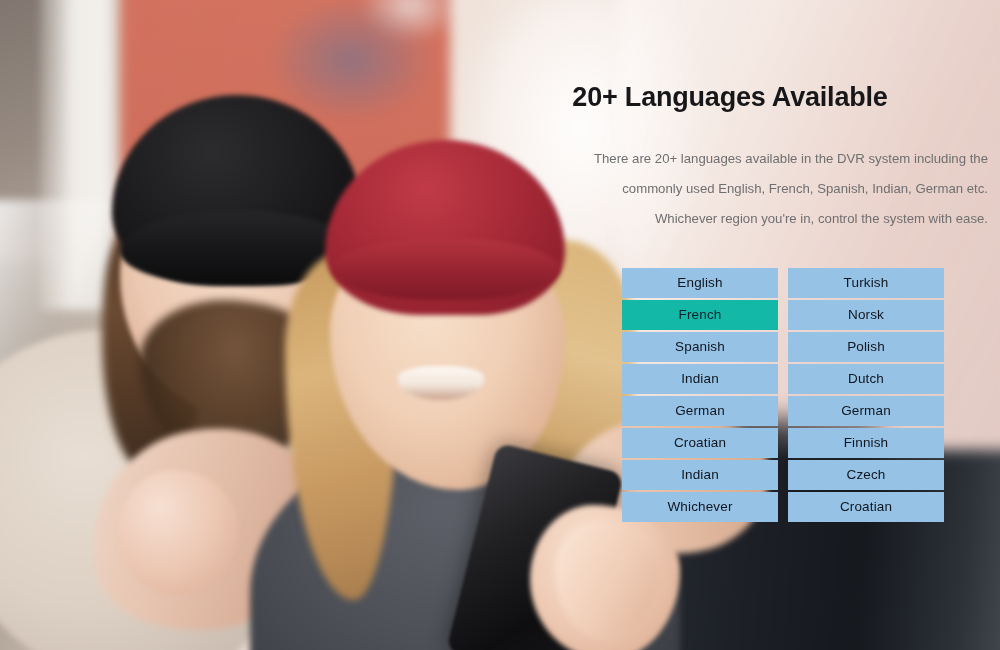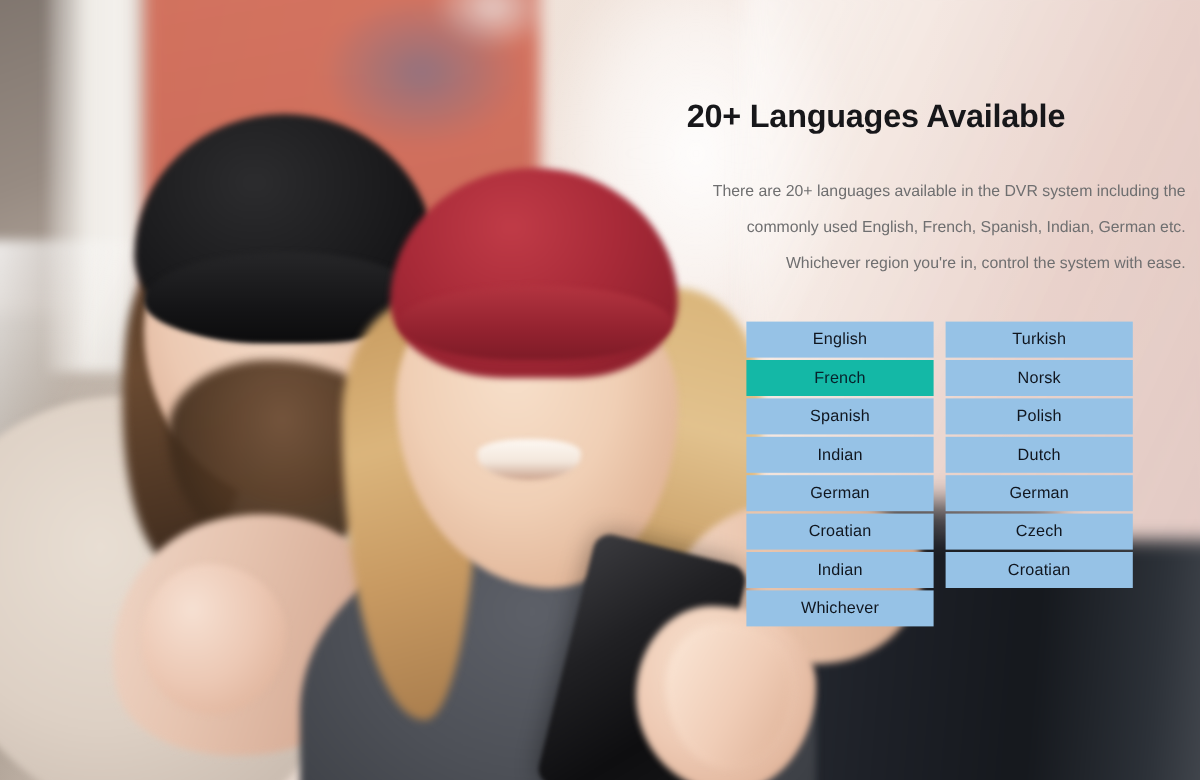--- a/index.html
+++ b/index.html
@@ -414,19 +414,20 @@
           <div class="lang-item">Croatian</div>
           <div class="lang-item">Indian</div>
           <div class="lang-item">Whichever</div>
         </div>
       <div class="lang-column" id="col-right">
           <div class="lang-item">Turkish</div>
           <div class="lang-item">Norsk</div>
           <div class="lang-item">Polish</div>
           <div class="lang-item">Dutch</div>
           <div class="lang-item">German</div>
+          <div class="lang-item">Finnish</div>
           <div class="lang-item">Czech</div>
           <div class="lang-item">Croatian</div>
         </div>
 
     </div>
   </div>
 </div>
 
 </body></html>

